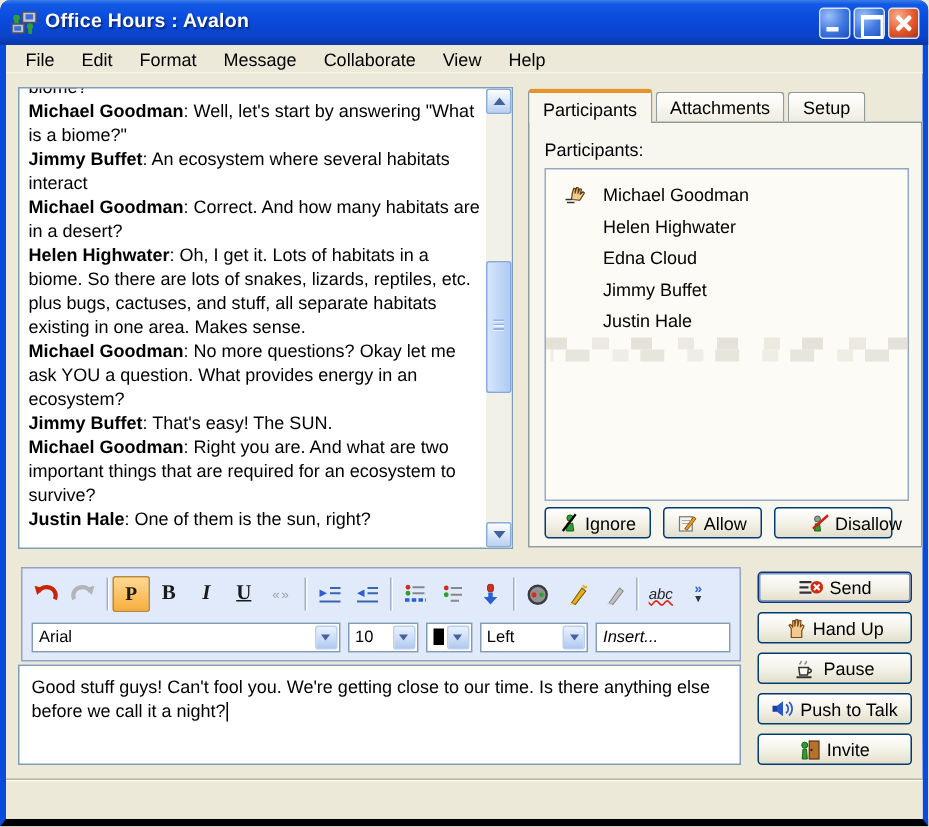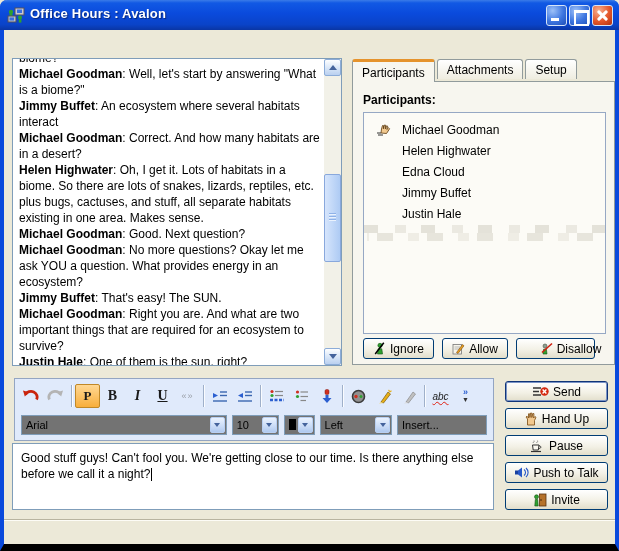--- a/index.html
+++ b/index.html
@@ -1,20 +1,20 @@
 <!DOCTYPE html>
 <html><head>
 <meta charset="utf-8">
 <style>
   * { margin:0; padding:0; box-sizing:border-box; font-family:"Liberation Sans", sans-serif; }
   html,body { width:619px; height:551px; overflow:hidden; }
   body { position:relative; background:#ECE9D8; }
 
   .window { position:absolute; inset:0; background:#ECE9D8;
-    border-left:4px solid #0A4ADC; border-right:4px solid #0A4ADC; border-bottom:7px solid #000000;
+    border-left:4px solid #0A4ADC; border-right:4px solid #0A4ADC; border-bottom:5px solid #000000;
     border-radius:7px 7px 0 0; }
 
   
   .titlebar { position:absolute; top:-0px; left:-4px; right:-4px; height:30px;
     background:linear-gradient(180deg,#3A7BE8 0%,#1159E4 10%,#0A4ADC 45%,#0A43C8 82%,#0A36A4 100%);
     border-radius:7px 7px 0 0; }
   .app-icon { position:absolute; left:7px; top:7px; width:18px; height:16px; }
   .title-text { position:absolute; left:30px; top:6px; color:#fff; font-weight:bold; font-size:13px;
     text-shadow:1px 1px 1px #09287A; letter-spacing:.2px; }
   .winbtns { position:absolute; right:6px; top:5px; display:flex; gap:2px; }
@@ -48,28 +48,28 @@
     display:flex; align-items:center; justify-content:center; }
   .sb-btn.up { top:0; } .sb-btn.down { bottom:0; }
   .arr-up { width:0; height:0; border-left:4px solid transparent; border-right:4px solid transparent; border-bottom:5px solid #44639C; }
   .arr-down { width:0; height:0; border-left:4px solid transparent; border-right:4px solid transparent; border-top:5px solid #44639C; }
   .sb-thumb { position:absolute; left:0; top:115px; width:17px; height:88px; border:1px solid #89A8DC; border-radius:2px;
     background:linear-gradient(90deg,#D6E5FC,#AECBF4); }
   .sb-thumb::after { content:""; position:absolute; left:4px; top:38px; width:7px; height:9px;
     background:repeating-linear-gradient(180deg,#8FB2E8 0 1px,#EAF2FD 1px 2px,transparent 2px 3px); }
 
   
-  .tabs { position:absolute; left:348px; top:59px; height:23px; display:flex; align-items:flex-start; }
+  .tabs { position:absolute; left:348px; top:59px; height:23px; display:flex; align-items:center; }
   .tab { height:20px; padding:3px 9px 0 9px; font-size:12px; color:#000;
     background:linear-gradient(#FFFFFF,#EFEDE0); border:1px solid #919B9C; border-bottom:none;
     border-radius:3px 3px 0 0; margin-right:2px; }
   .tab.active { height:23px; padding-top:4px; background:#F7F6EF; border-top:3px solid #E5932C; position:relative; z-index:3; }
   .tabpanel { position:absolute; left:348px; top:81px; width:263px; height:284px;
     background:#F7F6EF; border:1px solid #919B9C; z-index:2; }
-  .plabel { position:absolute; left:10px; top:11px; font-size:12px; font-weight:bold; color:#000; }
+  .plabel { position:absolute; left:10px; top:11px; font-size:12px; font-weight:normal; color:#000; }
   .listbox { position:absolute; left:10px; top:30px; width:243px; height:222px;
     background:#FCFBF6; border:1px solid #96A8C4; overflow:hidden; }
   .plist { padding-top:6px; }
   .pitem { display:flex; align-items:center; height:21px; font-size:12px; padding-left:12px; color:#000; }
   .pitem .slot { width:26px; display:flex; align-items:center; }
   .artifact { position:absolute; left:0; top:112px; width:100%; height:16px; opacity:.8;
     background-image:
       repeating-linear-gradient(90deg,#DFDCD2 0 14px, transparent 14px 31px, #E8E5DC 31px 42px, transparent 42px 57px),
       repeating-linear-gradient(90deg, transparent 0 8px, #E3E0D6 8px 24px, transparent 24px 39px, #EDEAE2 39px 50px);
     background-size:100% 8px,100% 8px; background-position:0 0, 5px 8px; background-repeat:repeat-x; }
@@ -91,26 +91,26 @@
   .tsep { width:1px; height:22px; background:#9FB0CA; box-shadow:1px 0 0 #FAFCFF; margin:0 3px; }
   .glyph-serif { font-family:"Liberation Serif", serif; font-size:14px; color:#1A1A1A; }
   .g-b { font-weight:bold; } .g-i { font-style:italic; font-weight:bold; } .g-u { text-decoration:underline; font-weight:bold; }
   .g-p { font-weight:bold; font-size:13px; }
   .g-plain { font-size:9px; color:#9AA0A8; letter-spacing:1px; }
   .g-spell { font-style:italic; font-size:10px; color:#222; text-decoration:underline wavy #E02010; }
   .g-more { display:flex; flex-direction:column; align-items:center; line-height:7px; }
   .g-more .gg1 { color:#2B5FD0; font-weight:bold; font-size:9px; }
   .g-more .gg2 { color:#333; font-size:7px; }
   .trow2 { display:flex; align-items:center; height:27px; padding:0 6px; gap:5px; }
-  .combo { height:20px; background:#737373; border:1px solid #7F9DB9; position:relative;
+  .combo { height:20px; background:#ffffff; border:1px solid #7F9DB9; position:relative;
     font-size:11px; color:#000; display:flex; align-items:center; padding:0 18px 0 4px; }
   .combo .carrow { position:absolute; right:1px; top:1px; bottom:1px; width:15px; border:1px solid #B9D0F2; border-radius:2px;
     background:linear-gradient(180deg,#EAF2FE,#C9DBF6 60%,#AFC9EF); display:flex; align-items:center; justify-content:center; }
   .combo-font { width:215px; } .combo-size { width:48px; } .combo-color { width:31px; }
-  .combo-align { width:75px; } .combo-insert { width:94px; padding-right:4px; }
+  .combo-align { width:75px; } .combo-insert { width:94px; padding-right:4px;font-style:italic; }
   .swatch { width:11px; height:11px; background:#000; }
 
   
   .composer { position:absolute; left:8px; top:443px; width:482px; height:67px; background:#fff;
     border:1px solid #7F9DB9; font-size:12px; line-height:16px; color:#000; padding:6px 8px; }
   .caret { display:inline-block; width:1px; height:13px; background:#000; vertical-align:text-bottom; margin-left:1px; }
 
   
   .action { position:absolute; left:501px; width:103px; }
   .a-send { top:381px; border:1px solid #103478; box-shadow:inset 0 0 0 1px #7A94C6; }
@@ -138,30 +138,30 @@
         <rect x="11.8" y="12.2" width="2.6" height="3.4" fill="#2FA030"></rect>
     </svg>
     <span class="title-text">Office Hours : Avalon</span>
     <span class="winbtns">
       <span class="wbtn blue wbtn-min"></span>
       <span class="wbtn blue wbtn-max"></span>
       <span class="wbtn red wbtn-close"></span>
     </span>
   </div>
 
+  <div class="menubar" id="menubar"><span class="menu-item">File</span><span class="menu-item">Edit</span><span class="menu-item">Format</span><span class="menu-item">Message</span><span class="menu-item">Collaborate</span><span class="menu-item">View</span><span class="menu-item">Help</span></div>
 
   <div class="transcript">
     <div class="transcript-text">
       <div class="transcript-scroll" id="transcript-body">
           <div class="msg">biome?</div>
           <div class="msg"><b>Michael Goodman</b>: Well, let's start by answering "What is a biome?"</div>
           <div class="msg"><b>Jimmy Buffet</b>: An ecosystem where several habitats interact</div>
           <div class="msg"><b>Michael Goodman</b>: Correct. And how many habitats are in a desert?</div>
           <div class="msg"><b>Helen Highwater</b>: Oh, I get it. Lots of habitats in a biome. So there are lots of snakes, lizards, reptiles, etc. plus bugs, cactuses, and stuff, all separate habitats existing in one area. Makes sense.</div>
-          <div class="msg"><b>Michael Goodman</b>: Good. Next question?</div>
           <div class="msg"><b>Michael Goodman</b>: No more questions? Okay let me ask YOU a question. What provides energy in an ecosystem?</div>
           <div class="msg"><b>Jimmy Buffet</b>: That's easy! The SUN.</div>
           <div class="msg"><b>Michael Goodman</b>: Right you are. And what are two important things that are required for an ecosystem to survive?</div>
           <div class="msg"><b>Justin Hale</b>: One of them is the sun, right?</div>
         </div>
     </div>
     <div class="scrollbar">
       <div class="sb-btn up">
           <span class="arr-up"></span>
         </div>

